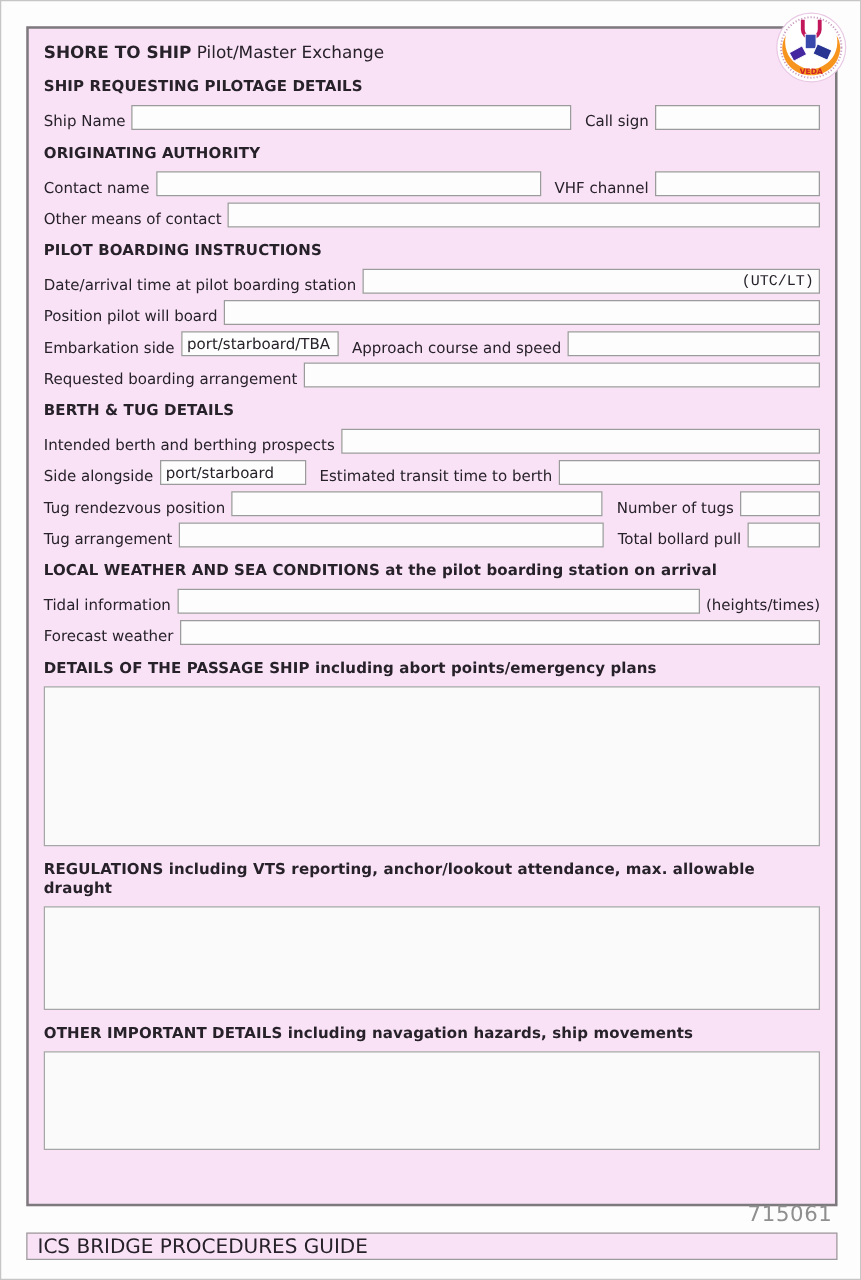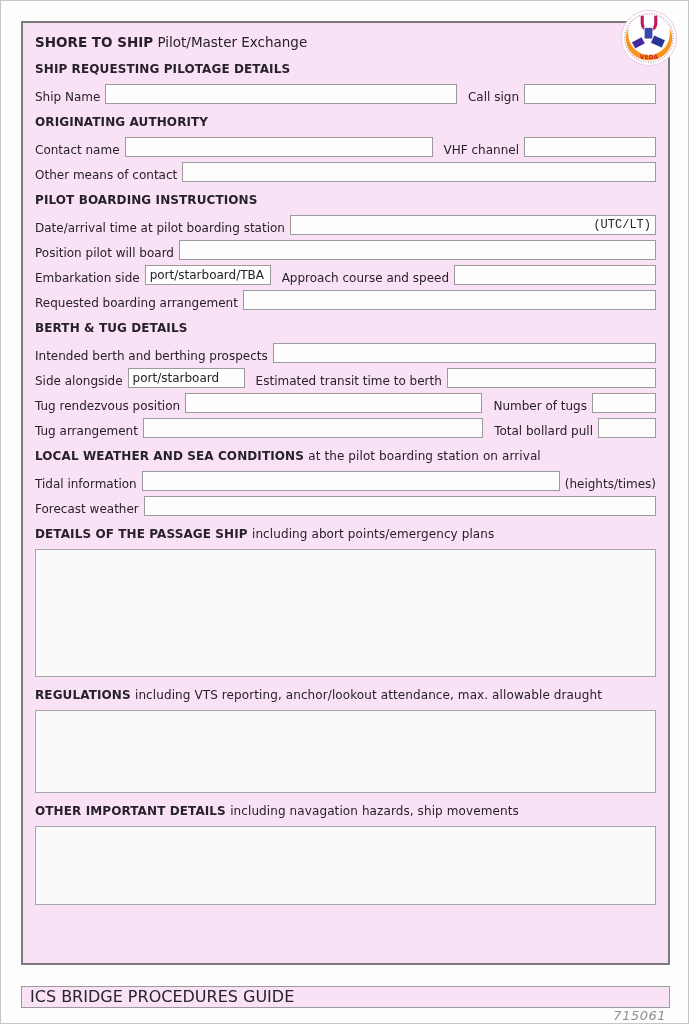--- a/index.html
+++ b/index.html
@@ -10,21 +10,21 @@
     font-size:12px;color:#27222a;
   }
   .form{
     position:absolute;left:20px;top:20px;width:649px;height:944px;
     background:#f9e1f6;border:2px solid #7d7a7d;box-sizing:border-box;
     padding:8px 12px;overflow:hidden;
   }
   .title{margin:2px 0 0;line-height:18px;font-size:13.5px;font-weight:normal;}
   .title b{font-weight:bold;margin-top:48px;}
   .sec{margin:11px 0 7px;line-height:15px;font-size:12px;font-weight:bold;letter-spacing:.1px;}
-  .sec .reg{font-weight:normal;}
+  .sec .reg{font-weight:bold;}
   .row{display:flex;align-items:flex-end;margin-bottom:5px;height:20px;}
   .row .lbl{white-space:nowrap;padding-right:5px;}
   .row .mid{white-space:nowrap;padding:0 5px 0 11px;}
   .row .suf{white-space:nowrap;padding-left:5px;}
   .field{
     height:20px;border:1px solid #9b9b9b;background:#fdfdfd;
     box-sizing:border-box;font:inherit;color:inherit;padding:0 4px;margin:0;
   }
   input.field{outline:none;}
   .grow{flex:1 1 auto;min-width:0;}
@@ -40,22 +40,22 @@
   }
   .ta-plan{height:128px;}
   .ta-reg{height:83px;}
   .ta-other{height:79px;}
   .footerbar{
     position:absolute;left:20px;top:985px;width:649px;height:22px;
     box-sizing:border-box;border:1px solid #9b9b9b;background:#f9e1f6;
     line-height:20px;padding:0 8px;font-size:16px;
   }
   .docnum{
-    position:absolute;right:22px;top:1007px;
-    font-size:13px;color:#8f8f8f;letter-spacing:.5px;font-style:italic;
+    position:absolute;right:22px;top:961px;
+    font-size:17px;color:#8f8f8f;letter-spacing:.5px;
   }
   .logo{position:absolute;top:8px;right:10px;width:58px;height:58px;z-index:5;}
 </style>
 </head>
 <body>
 
 <svg class="logo" viewBox="0 0 60 60">
   <circle cx="30" cy="30" r="28.5" fill="#ffffff" stroke="#e9c9e4" stroke-width="1"></circle>
   <circle cx="30" cy="30" r="25" fill="none" stroke="#9e4f8e" stroke-width="1.6" stroke-dasharray="1,1.6" opacity="0.55"></circle>
   <path d="M30,53 C17,53 7,44 6,31 C6,27 7,23 9,20 C7,28 10,38 17,43 C21,46 26,48 30,48 Z" fill="#f7941d"></path>

